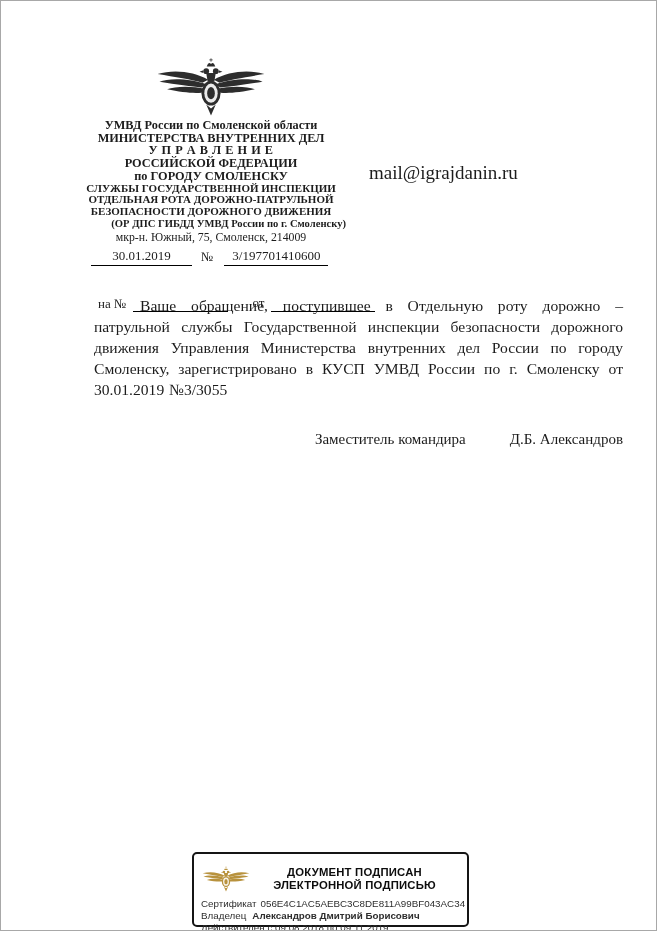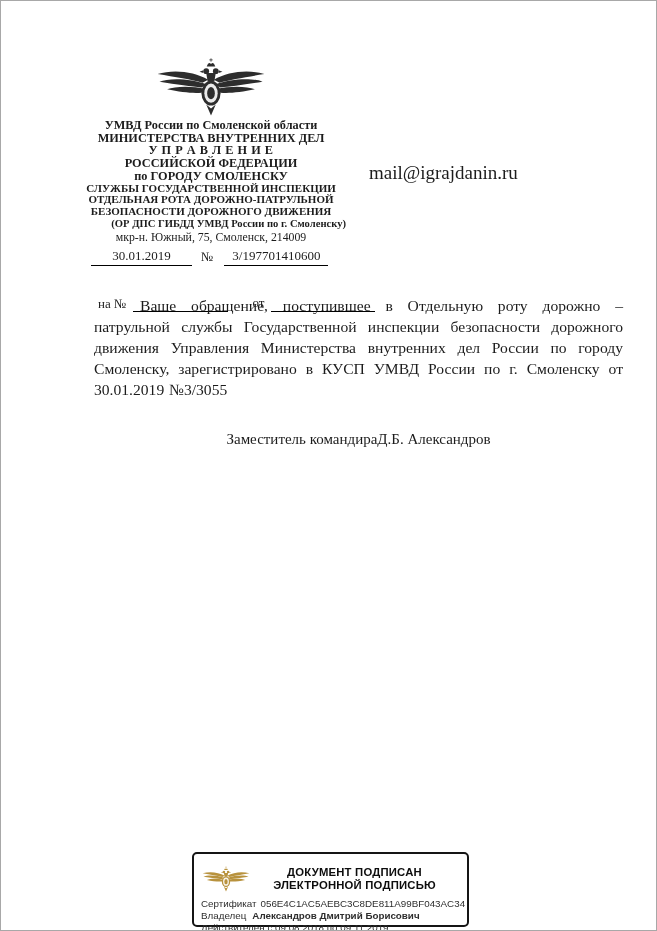--- a/index.html
+++ b/index.html
@@ -25,21 +25,21 @@
   .u-number{width:104px;}
   .blank1{width:95px;margin-left:7px;}
   .from-label{margin-left:24px;margin-bottom:1px;text-align:right;}
   .blank2{width:104px;margin-left:7px;}
   
   .email{position:absolute;left:368px;top:161px;font-size:19px;text-align:right;}
   .body-text{
     position:absolute;left:93px;top:294px;width:529px;margin:0;
     font-size:15.6px;line-height:21px;text-align:justify;text-indent:46px;word-spacing:1px;
   }
-  .sign-row{position:absolute;left:93px;top:430px;width:529px;display:flex;justify-content:center;font-size:15px;}
+  .sign-row{position:absolute;left:93px;top:430px;width:529px;display:flex;justify-content:flex-end;font-size:15px;gap:44px;}
   
   .stamp{
     position:absolute;left:191px;top:851px;width:277px;height:75px;box-sizing:border-box;
     border:2.5px solid #151515;border-radius:5px;background:#fff;
     padding:8px 9px 2px 7px;font-family:"Liberation Sans", sans-serif;
   }
   .stamp-top{display:flex;align-items:center;height:33px;}
   .eagle-gold{width:50px;height:31px;color:#b8923d;flex:0 0 auto;}
   .stamp-title{flex:1;text-align:center;font-weight:bold;font-size:11.3px;line-height:12.8px;color:#0d0d0d;letter-spacing:.2px;}
   .stamp-line{font-size:9.8px;line-height:12px;color:#2e2e2e;white-space:nowrap;}

